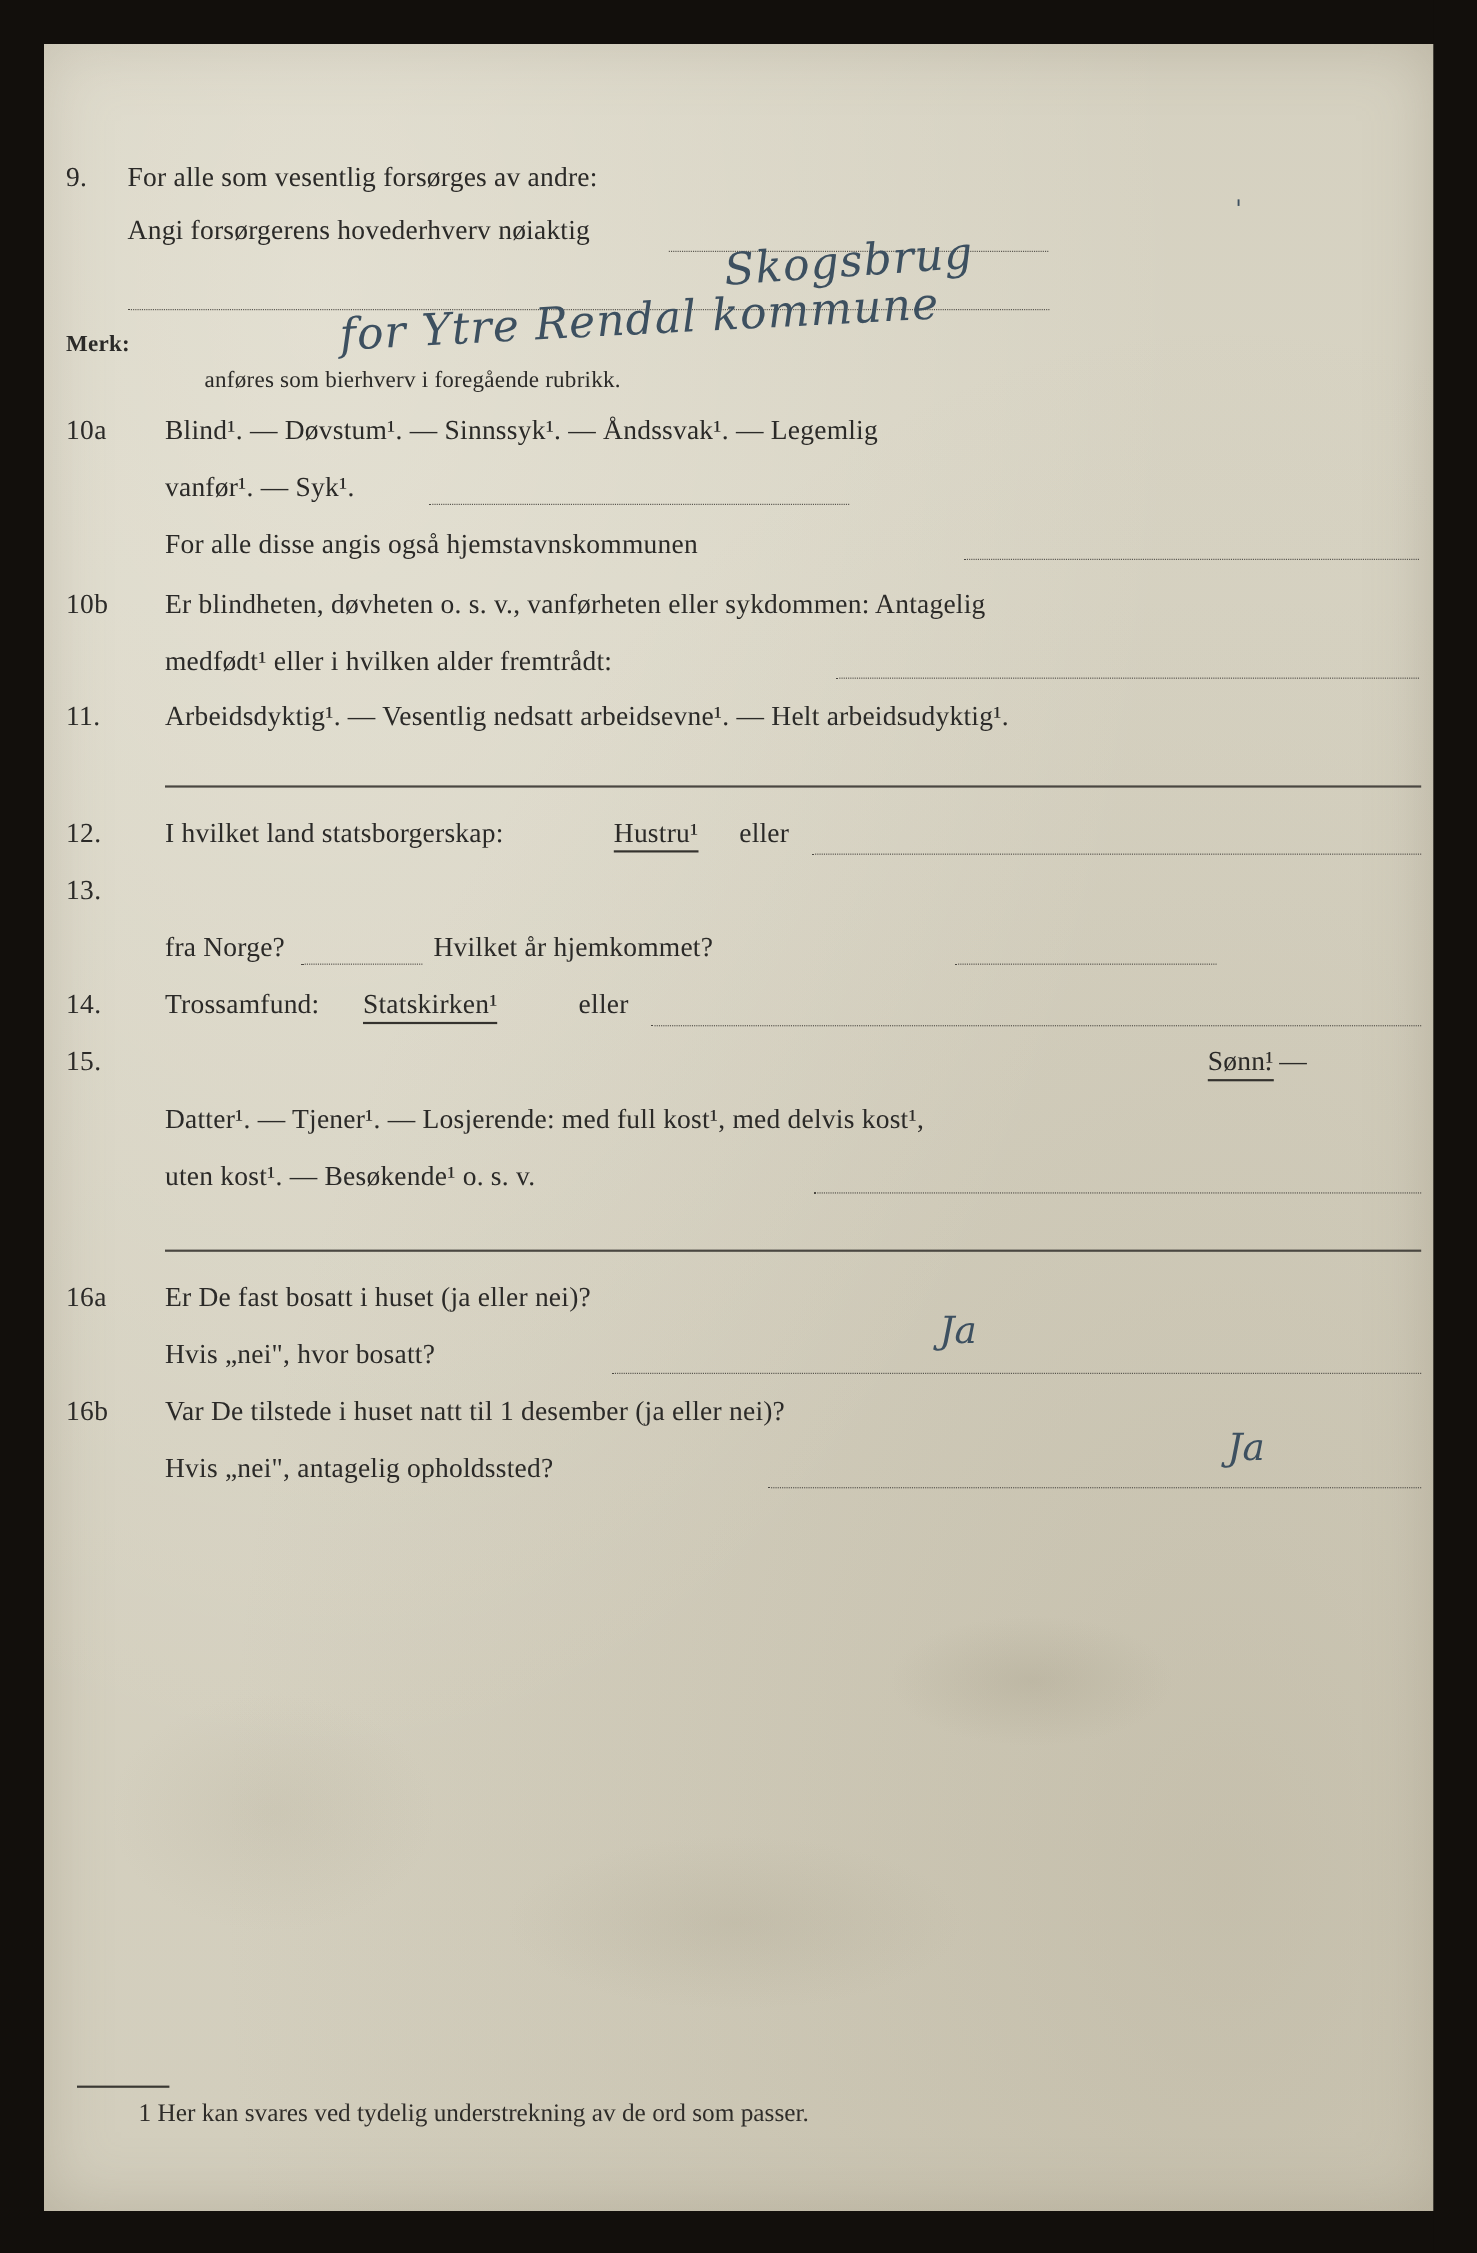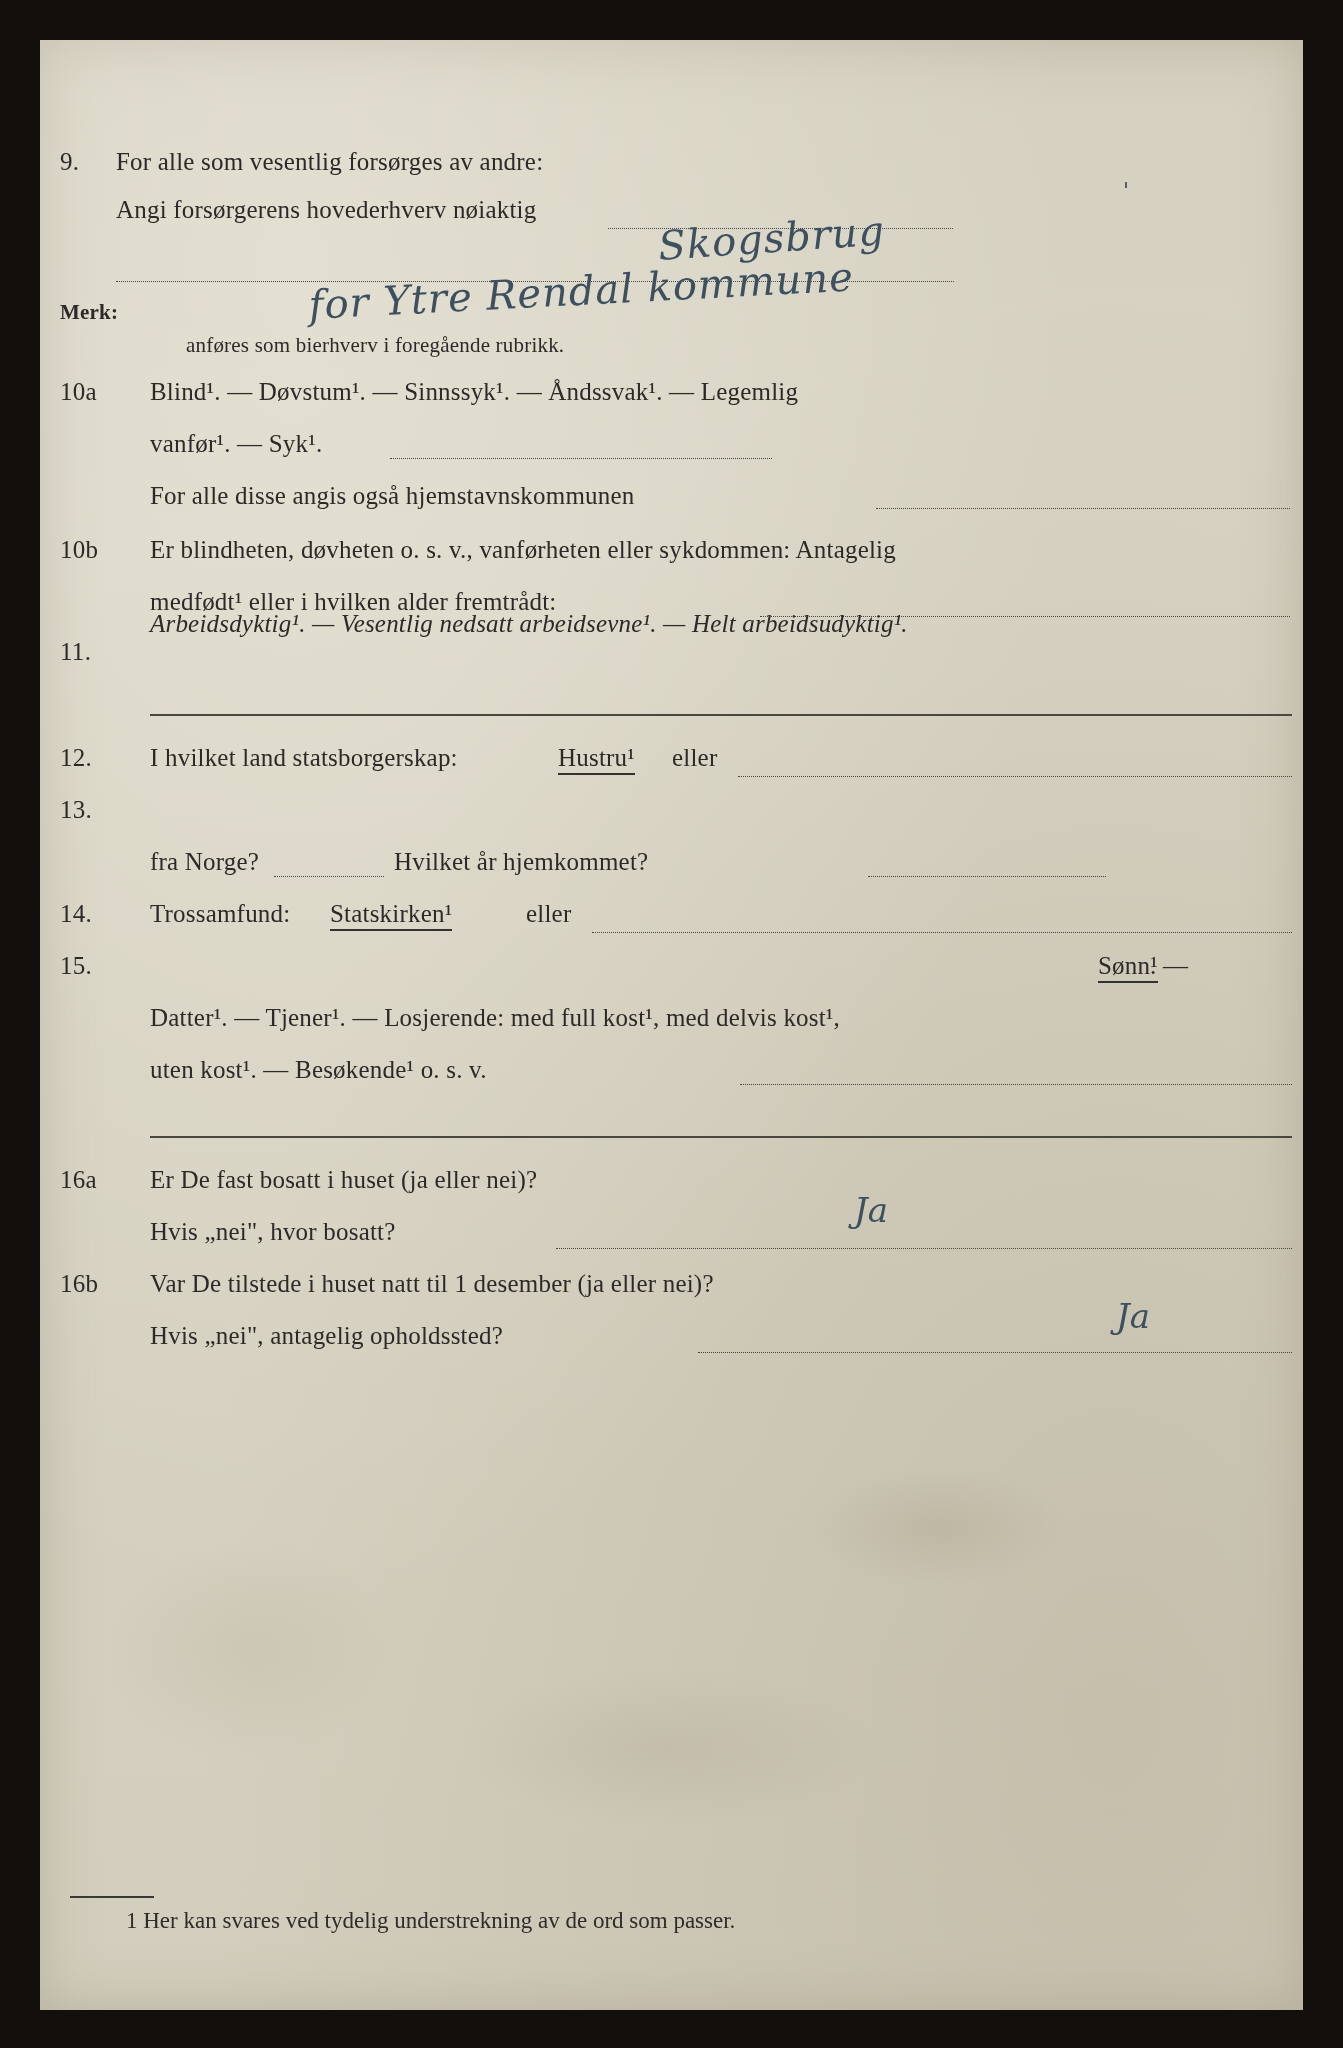--- a/index.html
+++ b/index.html
@@ -181,21 +181,21 @@
       <div class="fill" style="left:352px; top:420px; width:382px;"></div>
       <div class="txt" style="left:112px; top:444px;">For alle disse angis også hjemstavnskommunen</div>
       <div class="fill" style="left:838px; top:470px; width:414px;"></div>
 
       <div class="num" style="left:22px; top:498px;">10b</div>
       <div class="txt" style="left:112px; top:498px;">Er blindheten, døvheten o. s. v., vanførheten eller sykdommen: Antagelig</div>
       <div class="txt" style="left:112px; top:550px;">medfødt¹ eller i hvilken alder fremtrådt:</div>
       <div class="fill" style="left:722px; top:578px; width:530px;"></div>
 
       <div class="num" style="left:22px; top:600px;">11.</div>
-      <div class="txt" style="left:112px; top:572px;font-style:italic;">Arbeidsdyktig¹. — Vesentlig nedsatt arbeidsevne¹. — Helt arbeidsudyktig¹.</div>
+      <div class="txt" style="left:112px; top:600px;">Arbeidsdyktig¹. — Vesentlig nedsatt arbeidsevne¹. — Helt arbeidsudyktig¹.</div>
       <div class="hr" style="left:112px; top:676px; width:1142px;"></div>
 
       <div class="num" style="left:22px; top:706px;">12.</div>
       <div class="txt" style="left:112px; top:706px;">I hvilket land statsborgerskap:</div>
       <div class="txt uline" style="left:520px; top:706px;">Hustru¹</div>
       <div class="txt" style="left:634px; top:706px;">eller</div>
       <div class="fill" style="left:700px; top:738px; width:554px;"></div>
 
       <div class="num" style="left:22px; top:758px;">13.</div>
       <div class="txt" style="left:112px; top:810px;">fra Norge?</div>

